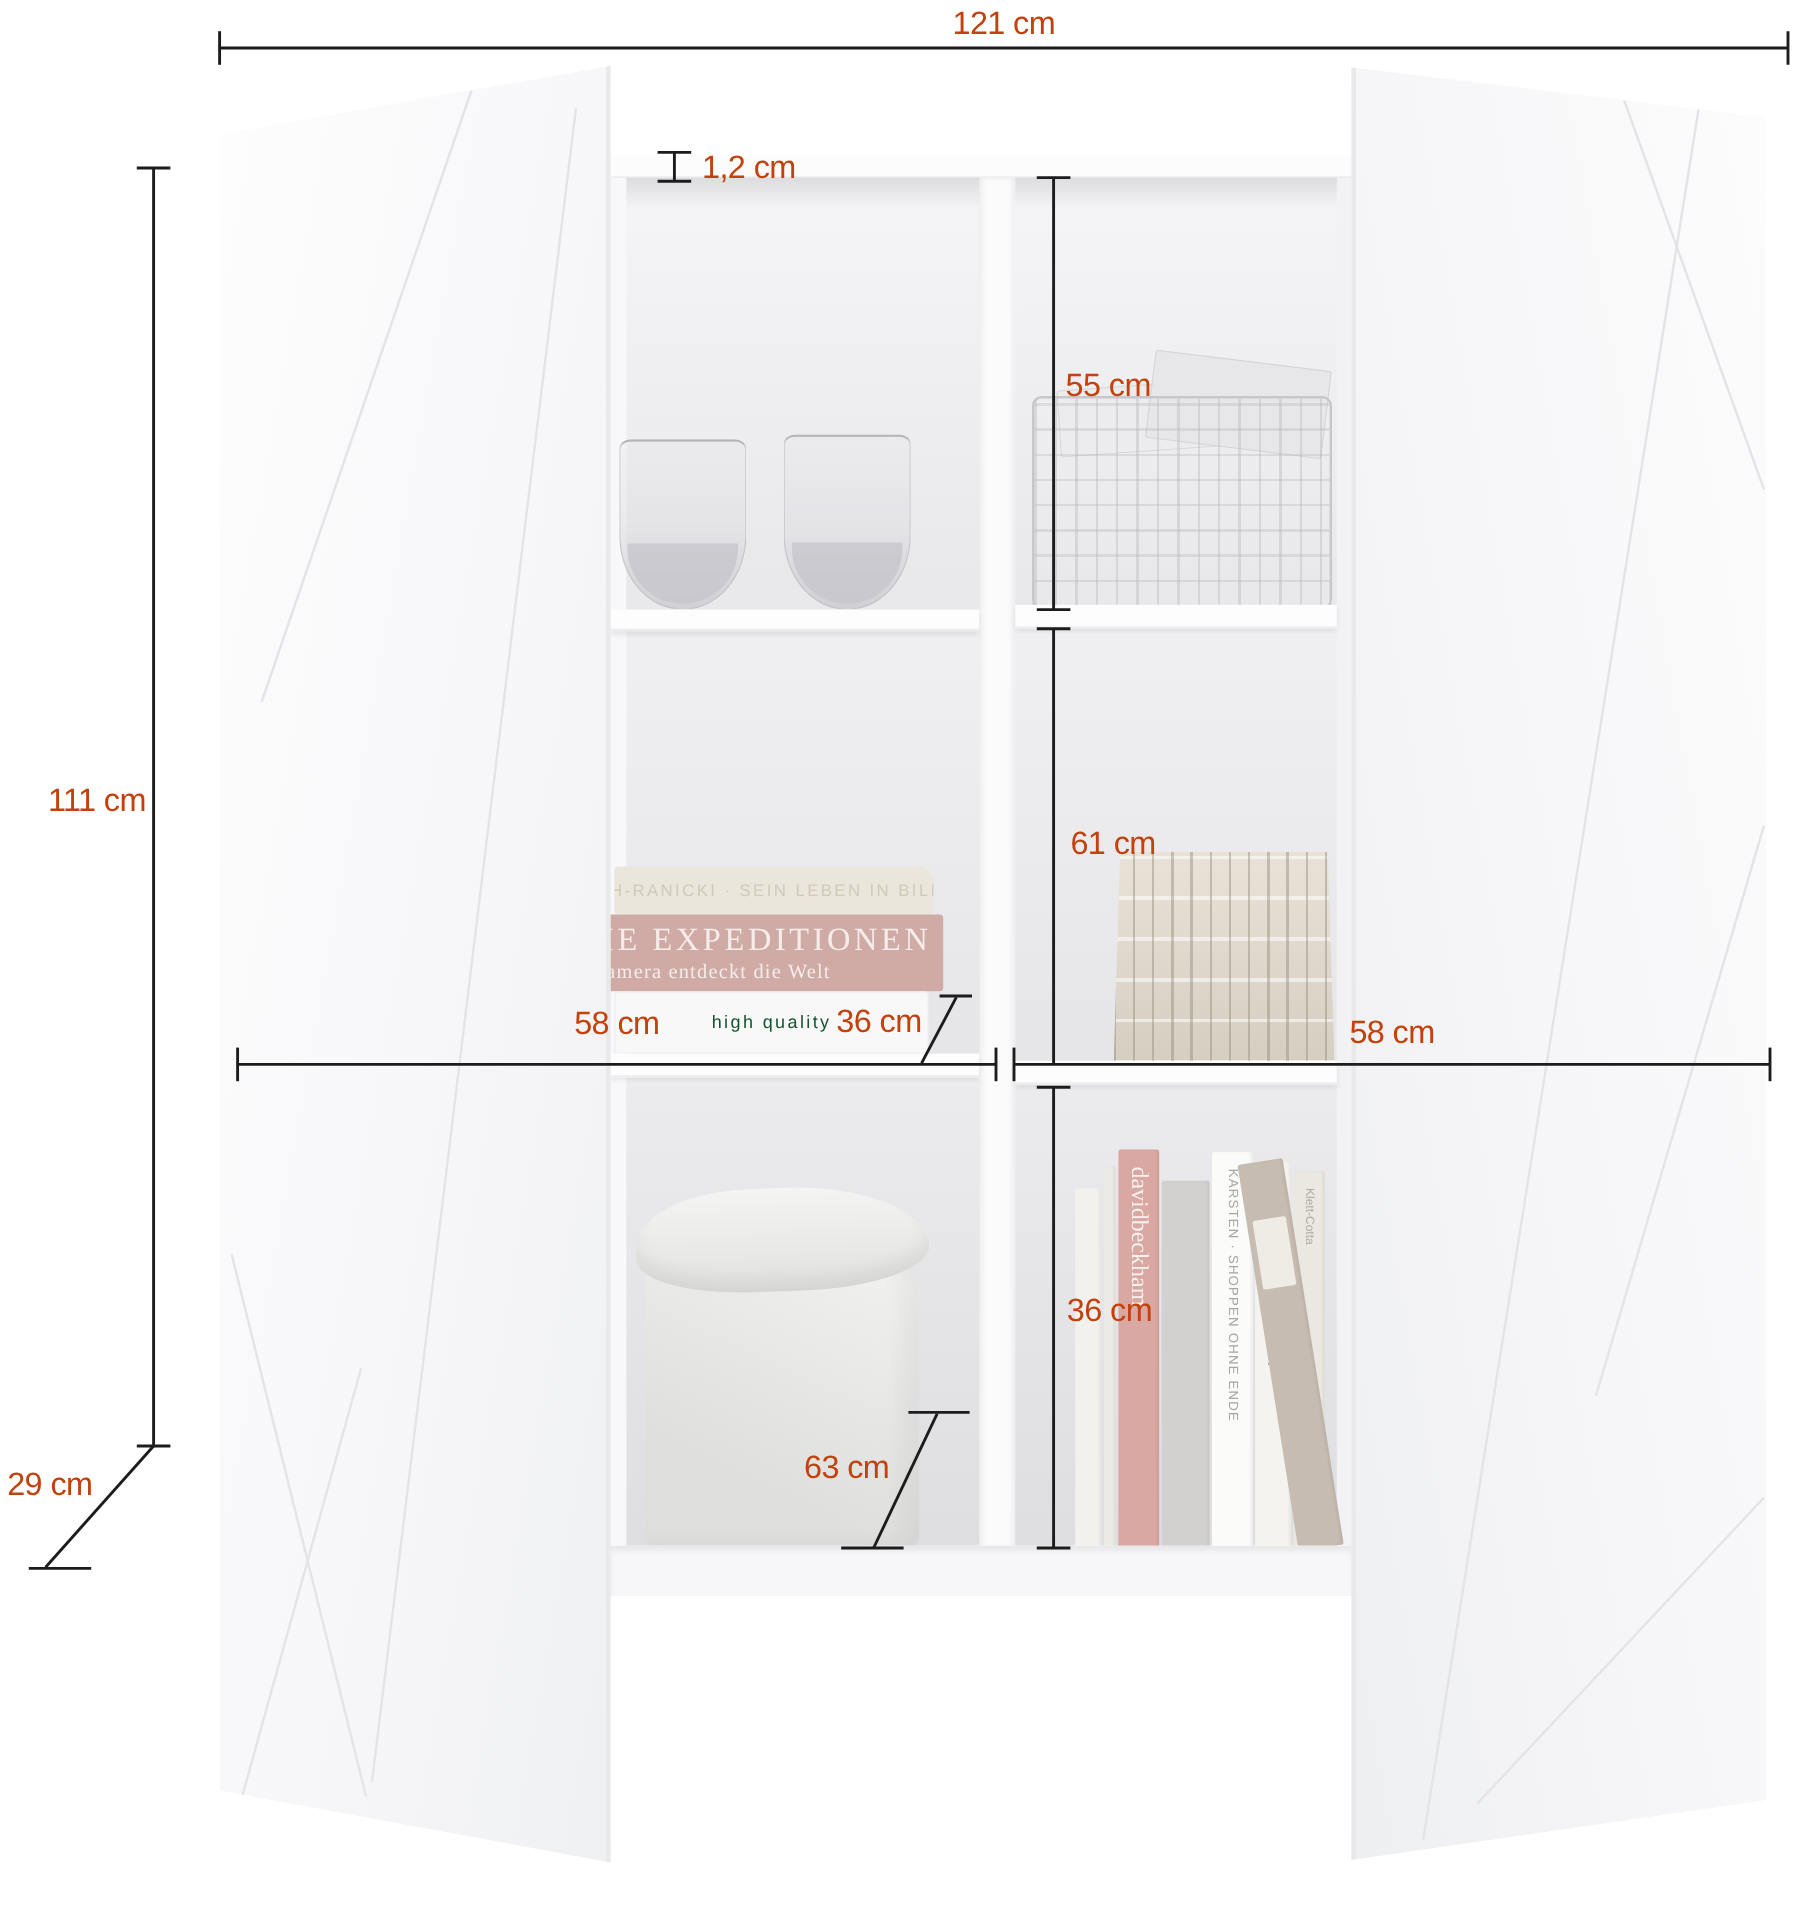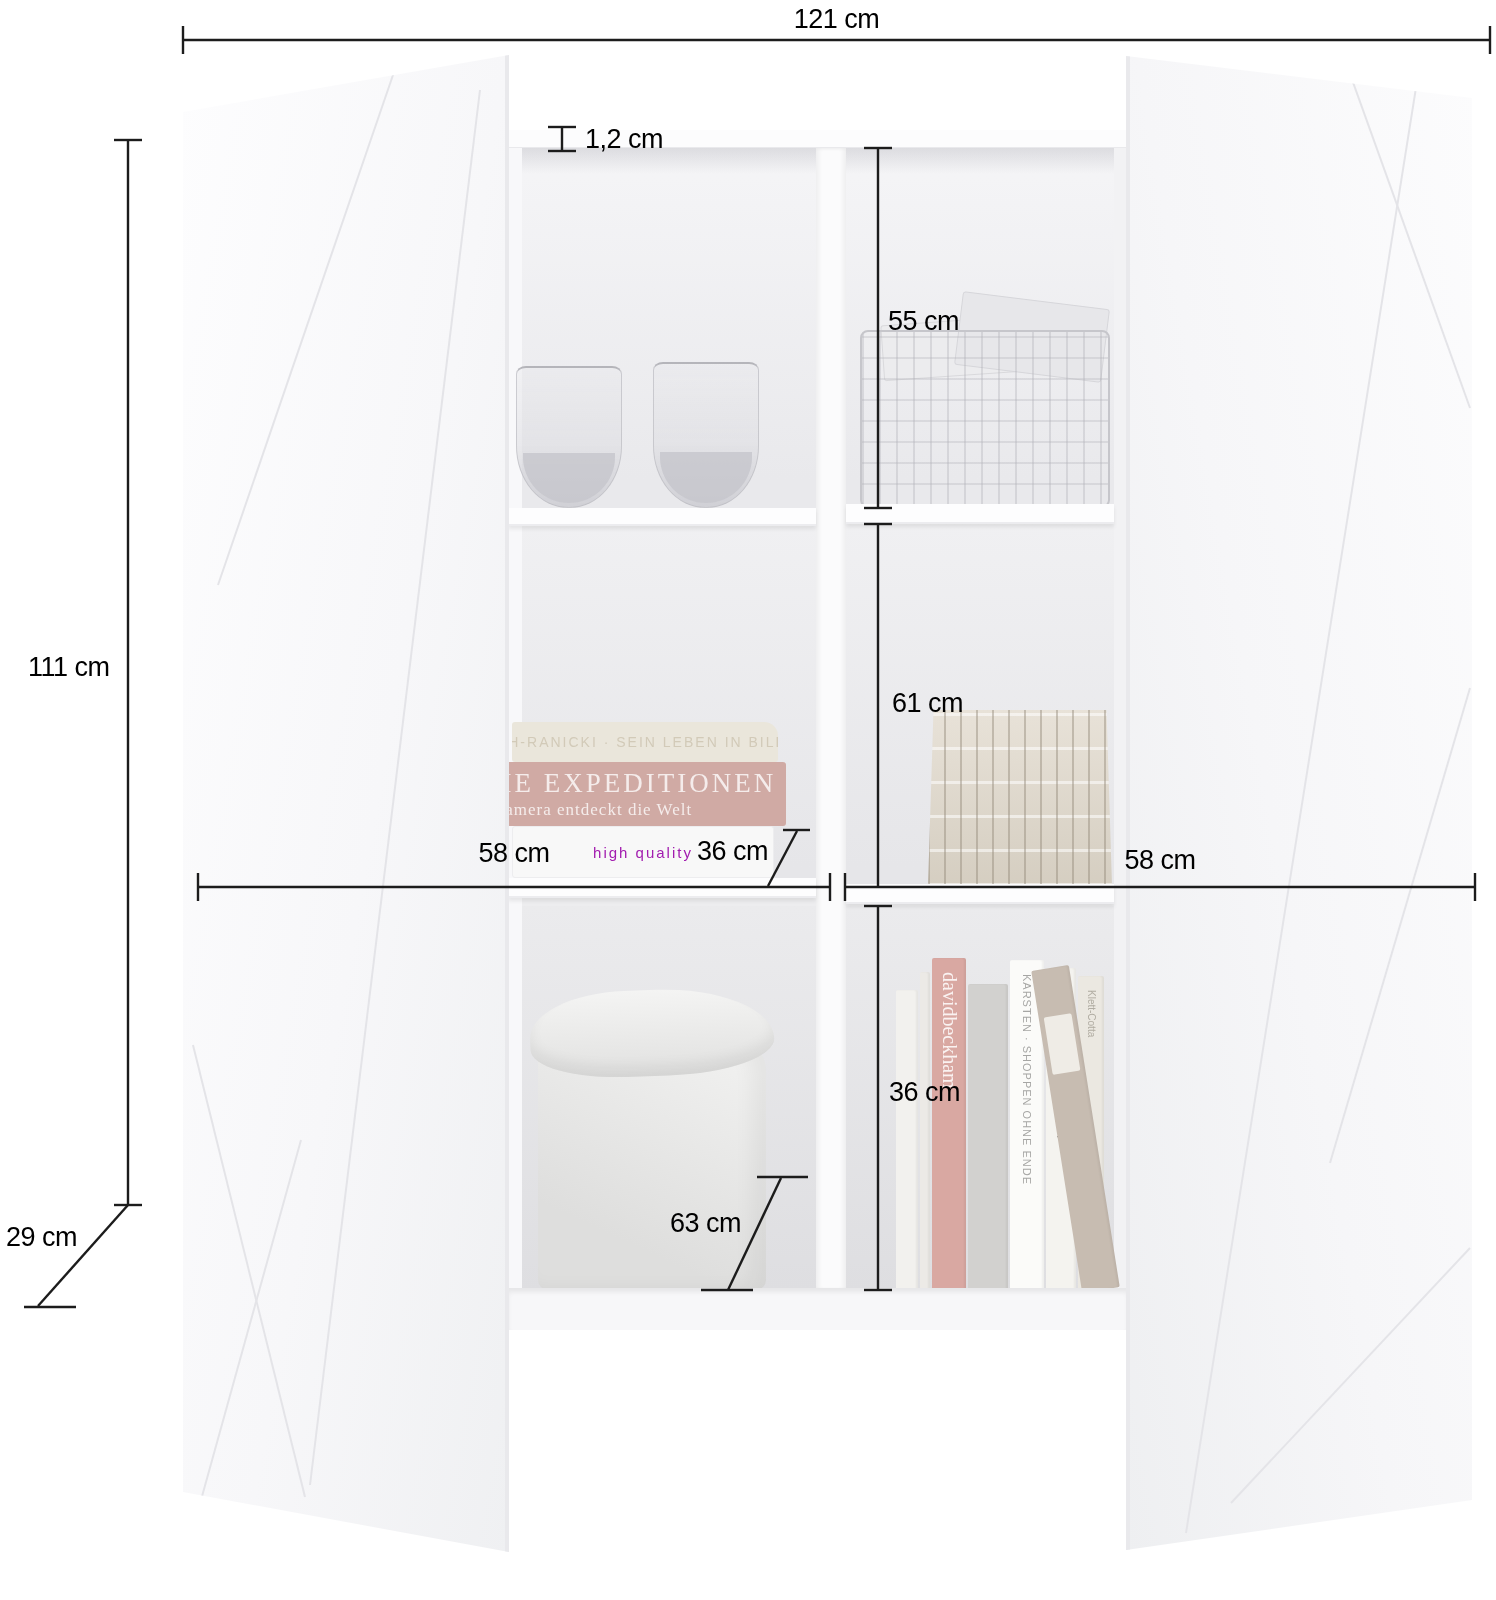--- a/index.html
+++ b/index.html
@@ -43,21 +43,21 @@
 
   .bk{border-radius:3px;}
   .bk1{left:512px;top:722px;width:266px;height:40px;background:#eae6db;border-radius:3px 14px 3px 3px;
        color:#d2cab8;font-size:14px;letter-spacing:2px;display:flex;align-items:center;justify-content:center;
        text-transform:uppercase;white-space:nowrap;overflow:hidden;}
   .bk2{left:506px;top:762px;width:280px;height:64px;background:#d0aaa4;color:rgba(255,255,255,.78);
        font-family:"Liberation Serif",serif;overflow:hidden;}
   .bk2 .t1{left:-26px;top:6px;width:320px;font-size:27px;letter-spacing:3px;white-space:nowrap;}
   .bk2 .t2{left:-14px;top:38px;width:320px;font-size:17px;letter-spacing:1px;white-space:nowrap;}
   .bk3{left:512px;top:826px;width:262px;height:52px;background:#f8f8f8;border:1px solid #ededef;
-       color:#a21caf;font-size:15px;letter-spacing:2px;display:flex;align-items:center;justify-content:center;}
+       color:#14532d;font-size:15px;letter-spacing:2px;display:flex;align-items:center;justify-content:center;}
 
   .mosaic{left:928px;top:710px;width:184px;height:176px;border-radius:3px;
     clip-path:polygon(3% 0,97% 0,100% 100%,0 100%);
     background:
       repeating-linear-gradient(90deg,rgba(148,138,122,.45) 0 2px,transparent 2px 16px),
       repeating-linear-gradient(0deg,rgba(255,255,255,.55) 0 3px,transparent 3px 34px),
       linear-gradient(180deg,#e8e2d8,#d5cec1);}
 
   .bag-cuff{left:530px;top:990px;width:244px;height:86px;background:linear-gradient(180deg,#f4f4f3,#e1e1e0);
             border-radius:45% 55% 50% 45% / 60% 70% 45% 40%;transform:rotate(-2deg);
@@ -87,24 +87,24 @@
     background:linear-gradient(100deg,#fdfdfe 0%,#f7f7f9 55%,#eff0f2 100%);}
   .door-right{left:1126px;top:48px;width:346px;height:1505px;
     clip-path:polygon(0 8px,100% 50px,100% 1452px,0 1502px);
     background:linear-gradient(260deg,#fcfcfd 0%,#f6f6f8 55%,#eeeff1 100%);}
   .door svg{left:0;top:0;}
   .edge-r{right:0;top:0;width:4px;height:100%;background:#e9e9ec;}
   .edge-l{left:0;top:0;width:4px;height:100%;background:#e9e9ec;}
 
   
   #dims{left:0;top:0;z-index:9;}
-  .dlabel{z-index:10;color:#000000;font-size:27px;letter-spacing:-0.5px;white-space:nowrap;}
+  .dlabel{z-index:10;color:#c2410c;font-size:27px;letter-spacing:-0.5px;white-space:nowrap;}
   .d-121{left:183px;top:4px;width:1307px;text-align:center;}
   .d-16{left:585px;top:124px;}
-  .d-111{left:28px;top:652px;}
+  .d-111{left:40px;top:652px;}
   .d-42{left:6px;top:1222px;}
   .d-33{left:888px;top:306px;}
   .d-34{left:892px;top:688px;}
   .d-36c{left:889px;top:1077px;}
   .d-58l{left:198px;top:838px;width:632px;text-align:center;}
   .d-36d{left:640px;top:836px;width:128px;text-align:right;}
   .d-58r{left:845px;top:845px;width:630px;text-align:center;}
   .d-38{left:670px;top:1208px;}
 </style>
 </head>

